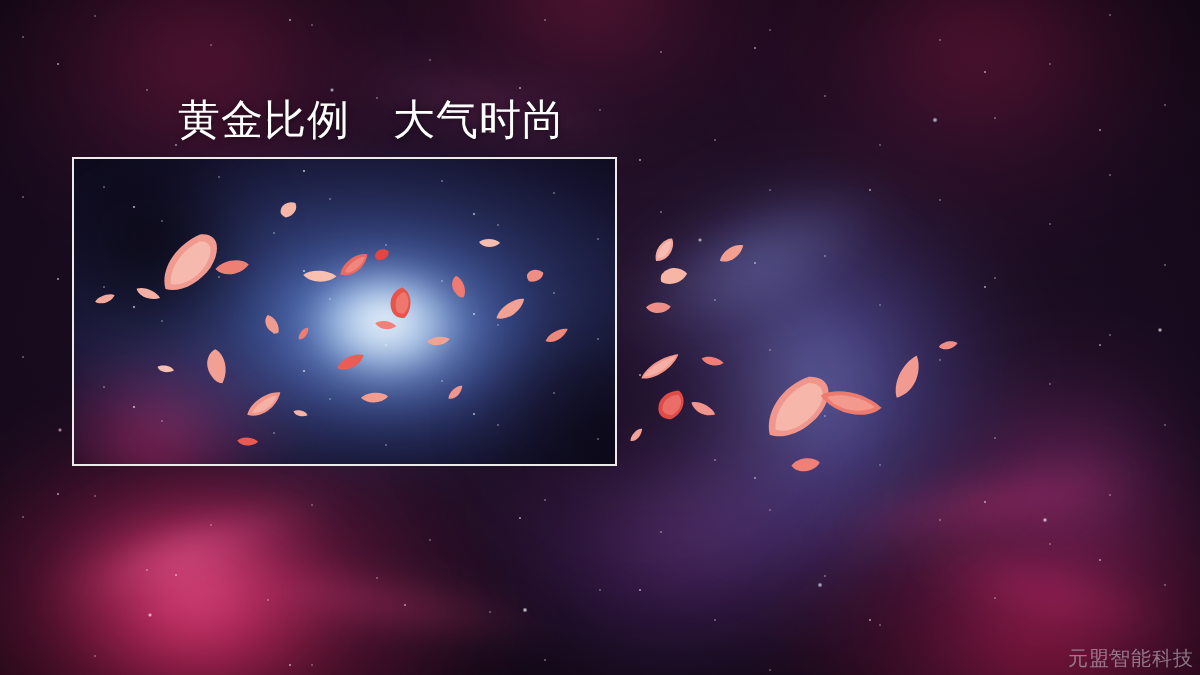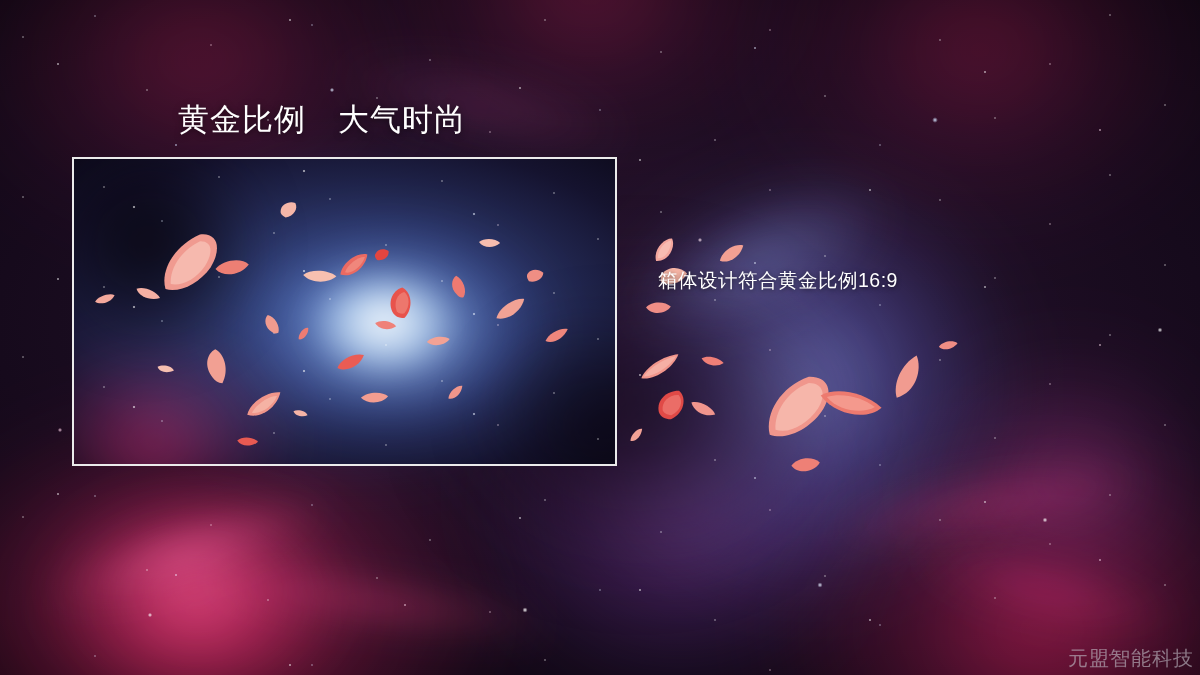--- a/index.html
+++ b/index.html
@@ -60,21 +60,21 @@
   .pf-dark-l{position:absolute;left:-40px;top:-30px;width:230px;height:230px;border-radius:50%;
      background:radial-gradient(closest-side,rgba(6,3,10,.92),rgba(8,3,12,.45) 55%,rgba(6,3,10,0) 100%);filter:blur(26px);}
   .pf-dark-r{position:absolute;left:400px;top:150px;width:260px;height:230px;border-radius:50%;
      background:radial-gradient(closest-side,rgba(8,4,14,.72),rgba(8,4,14,.32) 55%,rgba(6,3,10,0) 100%);filter:blur(28px);}
 
   
   .petal{position:absolute;pointer-events:none;}
   .petal svg{display:block;overflow:visible;}
 
   
-  #title{position:absolute;left:178px;top:100px;font-size:31px;line-height:40px;color:#ffffff;
+  #title{position:absolute;left:178px;top:100px;font-size:42px;line-height:40px;color:#ffffff;
      letter-spacing:1px;white-space:pre;text-shadow:0 1px 6px rgba(0,0,0,.55);}
   #body-text{position:absolute;left:658px;top:258px;}
   .body-line{font-size:19.5px;line-height:44px;color:#ffffff;white-space:nowrap;
      text-shadow:0 1px 5px rgba(0,0,0,.6);letter-spacing:.5px;}
   #watermark{position:absolute;left:1068px;top:645px;font-size:20px;color:rgba(190,185,195,.62);
      letter-spacing:1px;white-space:nowrap;}
 </style>
 </head>
 <body>
 
@@ -396,18 +396,17 @@
         <svg width="16" height="10" viewBox="0 0 16 10">
             <path d="M1 6 C3 2 12 -1 15 2 C12 7 4 9 1 6Z" fill="#f5b4a6"></path>
           </svg>
       </div>
     </div>
   </div>
 
   <div id="title">黄金比例　大气时尚</div>
 
   <div id="body-text">
-    <div class="body-line">箱体设计符合黄金比例16:9</div>
   </div>
 
   <div id="watermark">元盟智能科技</div>
 
 </div>
 
 </body></html>

